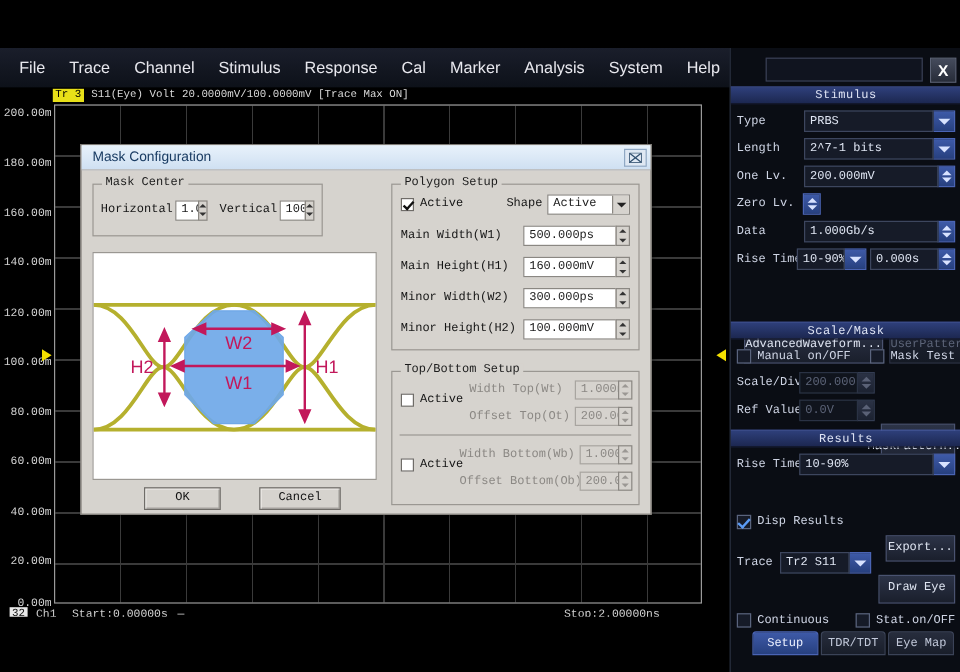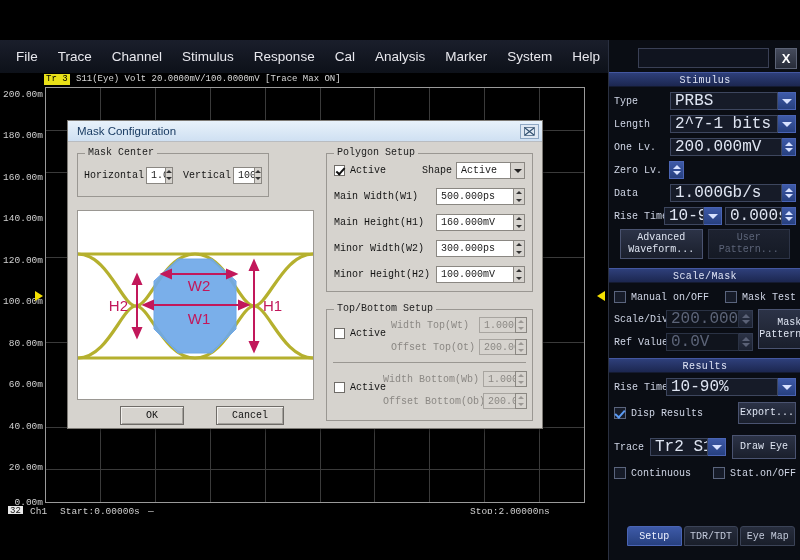--- a/index.html
+++ b/index.html
@@ -120,21 +120,21 @@
   .sect-body { padding:4px 5px 5px 5px; }
   .row {
     display:flex; align-items:center; height:20px; margin-bottom:3px;
   }
   .rlab {
     color:#cfd5e5; font-family:"Liberation Mono", monospace; font-size:10px;
     width:56px; white-space:nowrap; flex:none;
   }
   .field {
     flex:1; height:18px; background:#161b28; border:1px solid #3d465e;
-    color:#dfe5f2; font-family:"Liberation Mono", monospace; font-size:16px;
+    color:#dfe5f2; font-family:"Liberation Mono", monospace; font-size:10px;
     line-height:17px; padding-left:4px; position:relative; overflow:hidden;
     white-space:nowrap;
   }
   .field.disabled { color:#5c6478; background:#10141d; border-color:#2a3244; }
   .ddbtn {
     width:19px; height:18px; flex:none; margin-left:-1px;
     background:linear-gradient(180deg,#3e5aa8,#27407f);
     border:1px solid #4a64b4;
     display:flex; align-items:center; justify-content:center;
   }
@@ -150,22 +150,22 @@
   }
   .spin.disabled { background:linear-gradient(180deg,#2b3245,#1c2231); border-color:#333c52; }
   .spin .up { width:0;height:0;border-left:4px solid transparent;border-right:4px solid transparent;border-bottom:4px solid #d8e2ff;}
   .spin .dn { width:0;height:0;border-left:4px solid transparent;border-right:4px solid transparent;border-top:4px solid #d8e2ff;}
   .spin.disabled .up{border-bottom-color:#5a6176;}
   .spin.disabled .dn{border-top-color:#5a6176;}
   .pbtn {
     background:linear-gradient(180deg,#2c3347,#1a1f2c);
     border:1px solid #4a5370; color:#dfe5f2;
     font-family:"Liberation Mono", monospace; font-size:10px;
-    display:flex; flex-direction:column; align-items:center; justify-content:center;
-    text-align:right; line-height:12px;
+    display:flex; flex-direction:row; align-items:center; justify-content:center;
+    text-align:right; line-height:12px;margin-top:44px;
   }
   .pbtn.disabled { color:#5c6478; border-color:#2d3447; background:linear-gradient(180deg,#1d2230,#151a25); }
   .cbox {
     width:12px; height:12px; background:#161b28; border:1px solid #5a6party;
     border:1px solid #5a6libres;
     border:1px solid #5a647d; flex:none; position:relative;
   }
   .cbox.checked::after {
     content:""; position:absolute; left:2px; top:0px; width:4px; height:8px;
     border:solid #5b9bf5; border-width:0 2px 2px 0; transform:rotate(42deg);
@@ -266,22 +266,22 @@
 <div id="topstrip"></div>
 
 <div id="menubar">
   <div id="menu-left">
     <div class="menu-item">File</div>
     <div class="menu-item">Trace</div>
     <div class="menu-item">Channel</div>
     <div class="menu-item">Stimulus</div>
     <div class="menu-item">Response</div>
     <div class="menu-item">Cal</div>
+    <div class="menu-item">Marker</div>
     <div class="menu-item">Analysis</div>
-    <div class="menu-item">Marker</div>
     <div class="menu-item">System</div>
     <div class="menu-item">Help</div>
   </div>
   <div id="menu-right">
     <div id="clock">2020.07.23 11:03</div>
     <div class="wbtn">–</div>
     <div class="wbtn">
       <svg width="12" height="12" viewBox="0 0 12 12">
         <rect x="3" y="1.5" width="7" height="6" fill="none" stroke="#e8e8ee" stroke-width="1.2"></rect>
         <rect x="1.5" y="4" width="7" height="6" fill="none" stroke="#e8e8ee" stroke-width="1.2"></rect>

